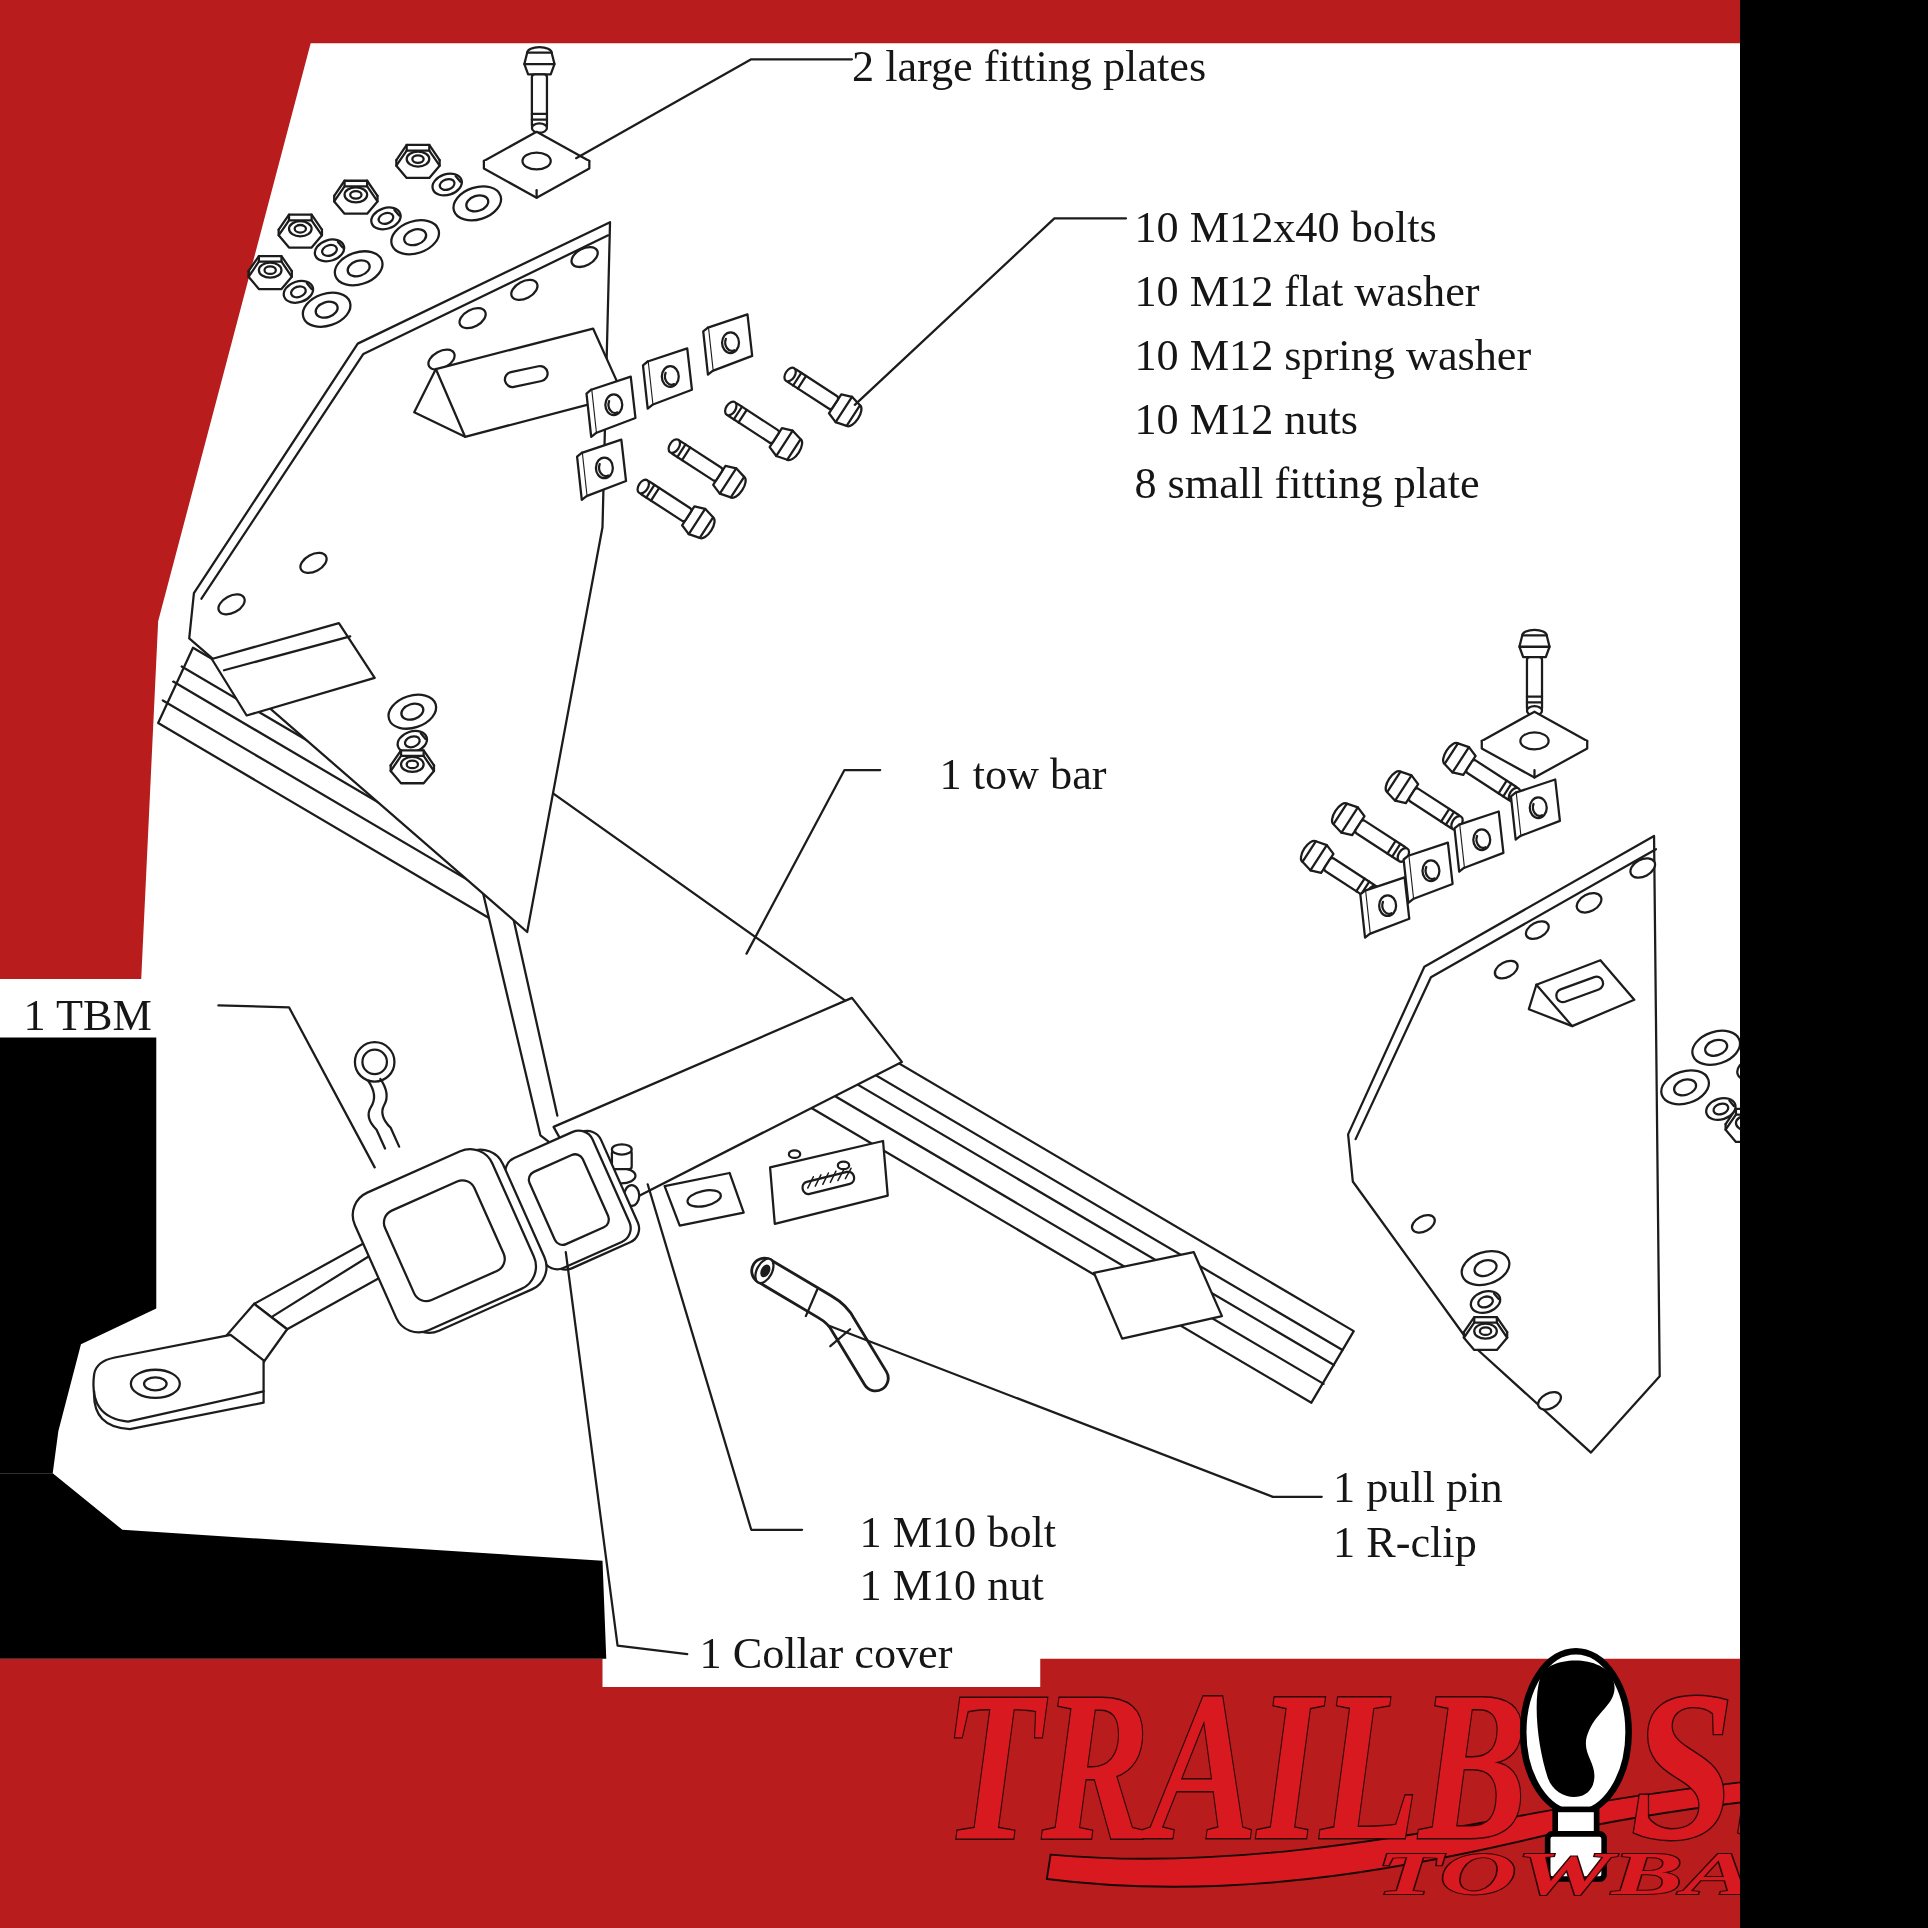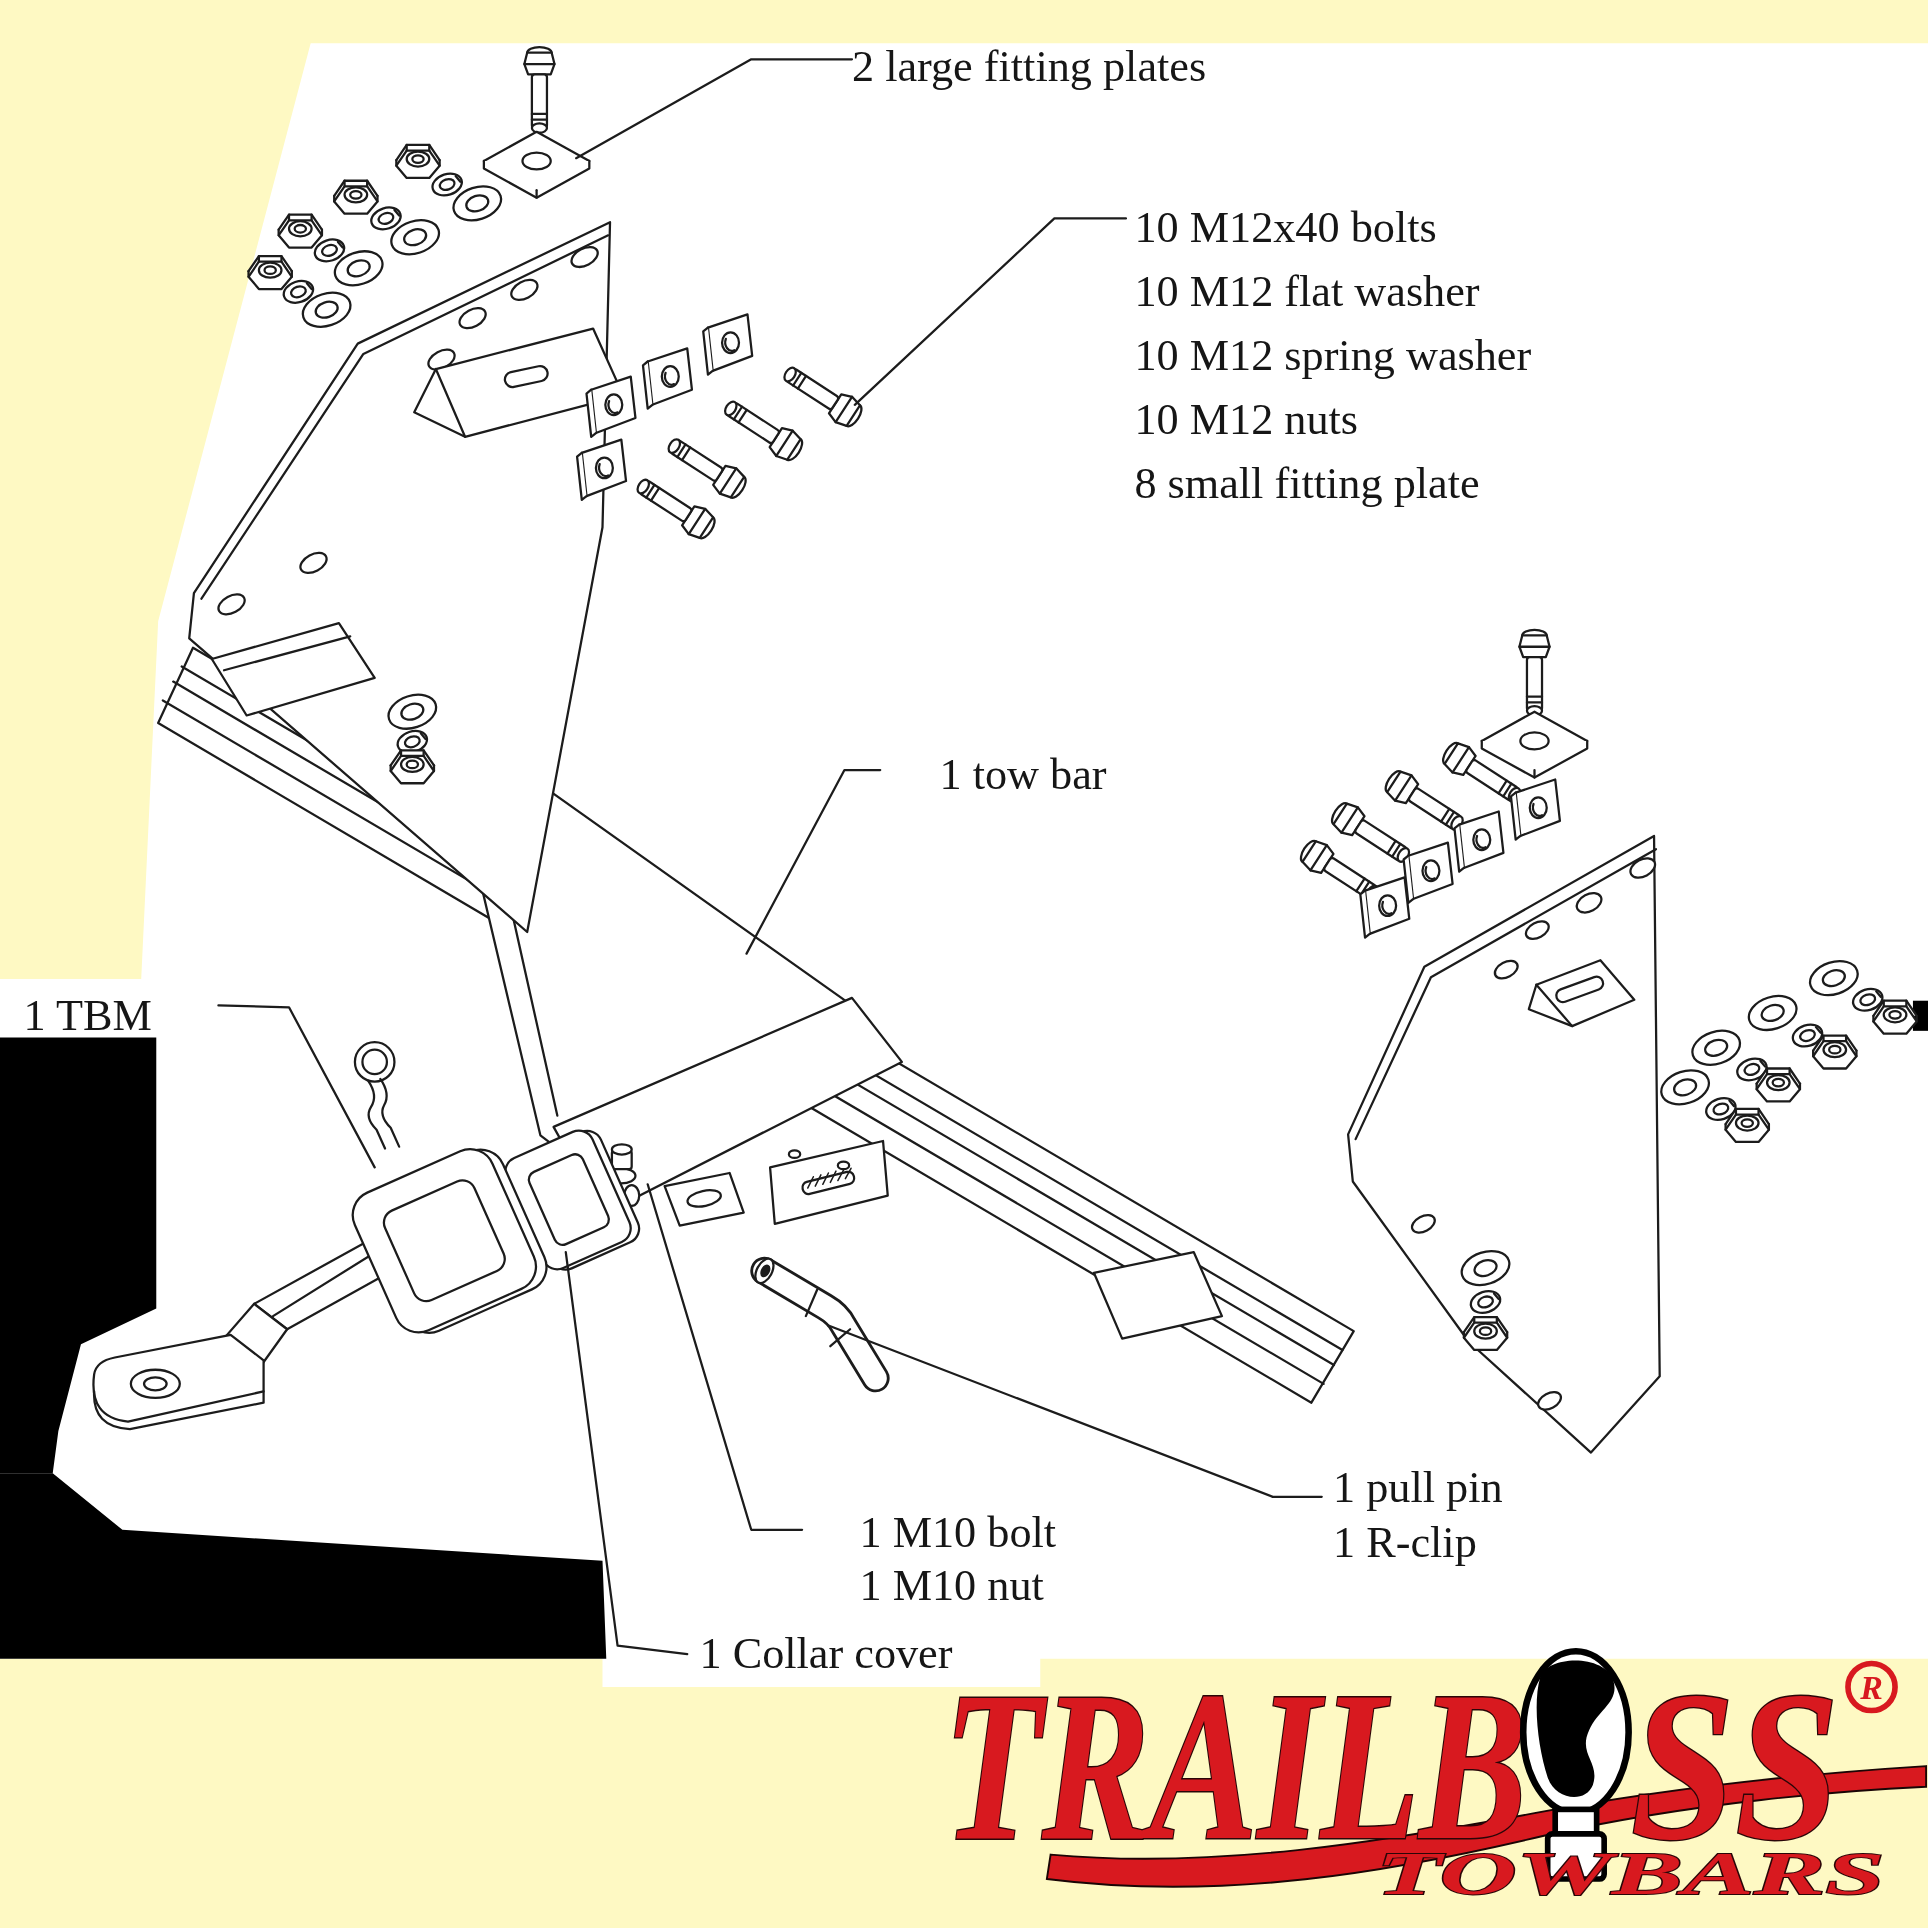--- a/index.html
+++ b/index.html
@@ -1,16 +1,16 @@
 <!DOCTYPE html>
 <html style="font-size:15px"><head>
 <meta charset="utf-8">
 <style>
   html,body{margin:0;padding:0;background:#000;}
-  .stage{position:relative;width:1928px;height:1928px;background:#fef9c3;overflow:hidden;
+  .stage{position:relative;width:1740px;height:1928px;background:#b91c1c;overflow:hidden;
          font-family:"Liberation Serif", serif;}
   svg{position:absolute;left:0;top:0;}
   .lbl{font-family:"Liberation Serif", serif;font-size:47px;fill:#161616;}
   .brand{font-family:"Liberation Serif", serif;font-weight:bold;font-style:italic;}
 </style>
 </head>
 <body>
 
 <div class="stage">
 <svg width="1928" height="1928" viewBox="0 0 2048 2048">

